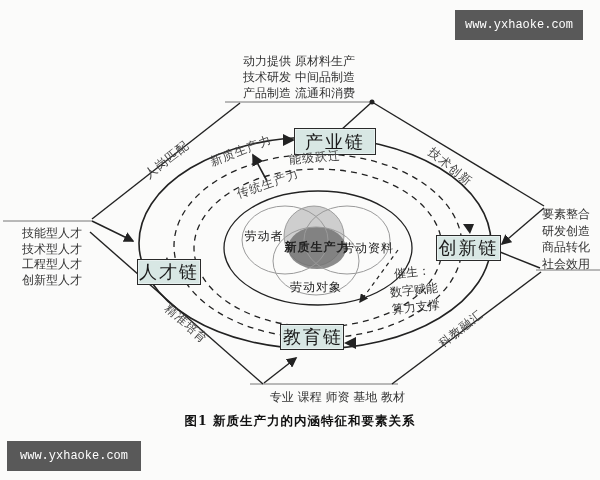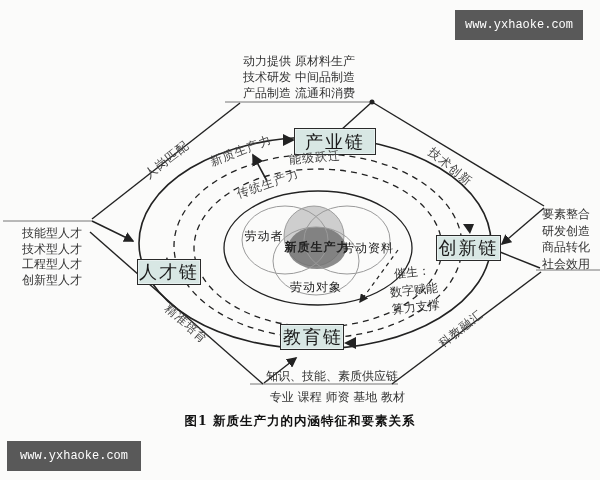--- a/index.html
+++ b/index.html
@@ -114,21 +114,20 @@
     <div>创新型人才</div>
   </div>
 
   <div class="txt" style="left:535px;top:206px;width:62px;line-height:16.5px;">
     <div>要素整合</div>
     <div>研发创造</div>
     <div>商品转化</div>
     <div>社会效用</div>
   </div>
 
-  <div class="txt" style="left:252px;top:368px;width:160px;">知识、技能、素质供应链</div>
   <div class="txt" style="left:255px;top:389px;width:165px;">专业 课程 师资 基地 教材</div>
 
   <div class="caption" style="left:150px;top:413px;width:300px;">图1  新质生产力的内涵特征和要素关系</div>
 
   <div class="watermark" style="left:455px;top:10px;width:128px;height:30px;">www.yxhaoke.com</div>
   <div class="watermark" style="left:7px;top:441px;width:134px;height:30px;">www.yxhaoke.com</div>
 
 </div>
 
 </body></html>

